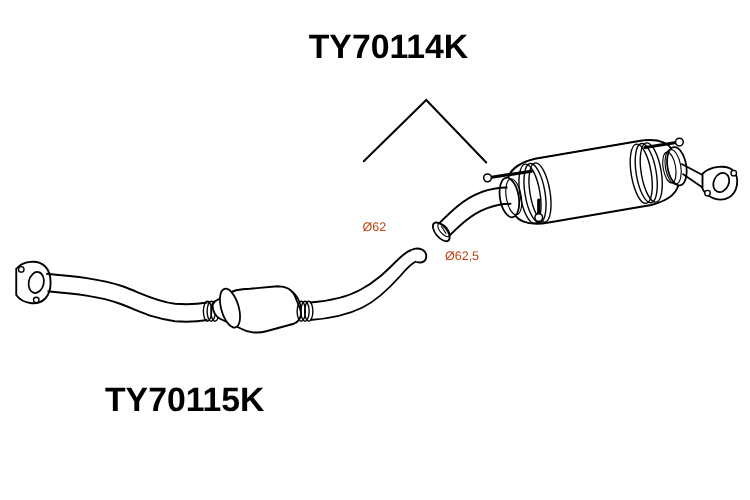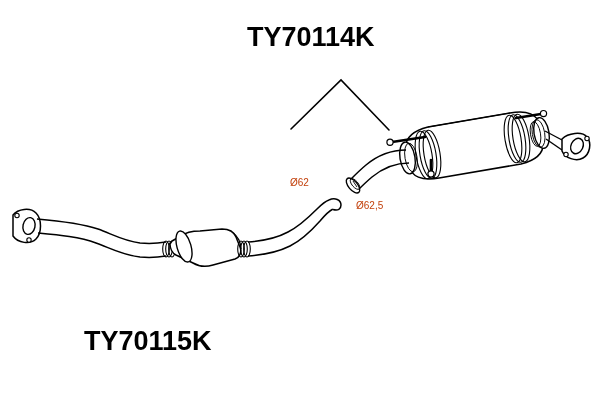--- a/index.html
+++ b/index.html
@@ -26,21 +26,21 @@
   .part-label {
     position: absolute;
     font-family: "Liberation Sans", sans-serif;
     font-weight: bold;
     font-size: 27px;
     letter-spacing: 0px;
     color: #000000;
     white-space: nowrap;
   }
   #label-top    { left: 247px; top: 22px; }
-  #label-left   { left: 84px;  top: 326px; }
+  #label-left   { left: 84px;  top: 305px; }
   #label-right  { left: 397px; top: 322px; }
 
   .dim-label {
     position: absolute;
     font-family: "Liberation Sans", sans-serif;
     font-weight: normal;
     font-size: 10px;
     color: #c2410c;
     white-space: nowrap;
   }

